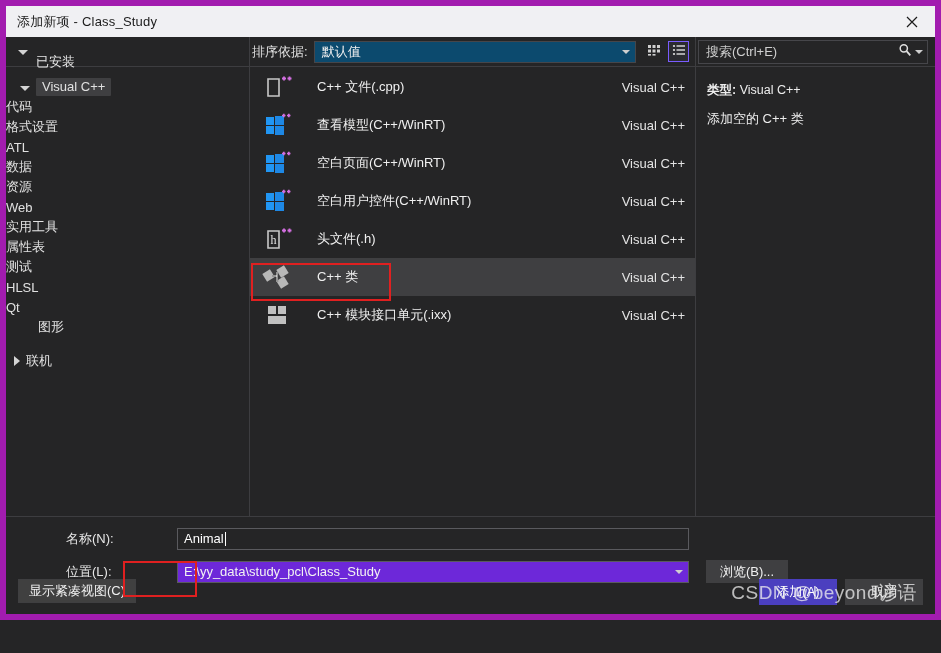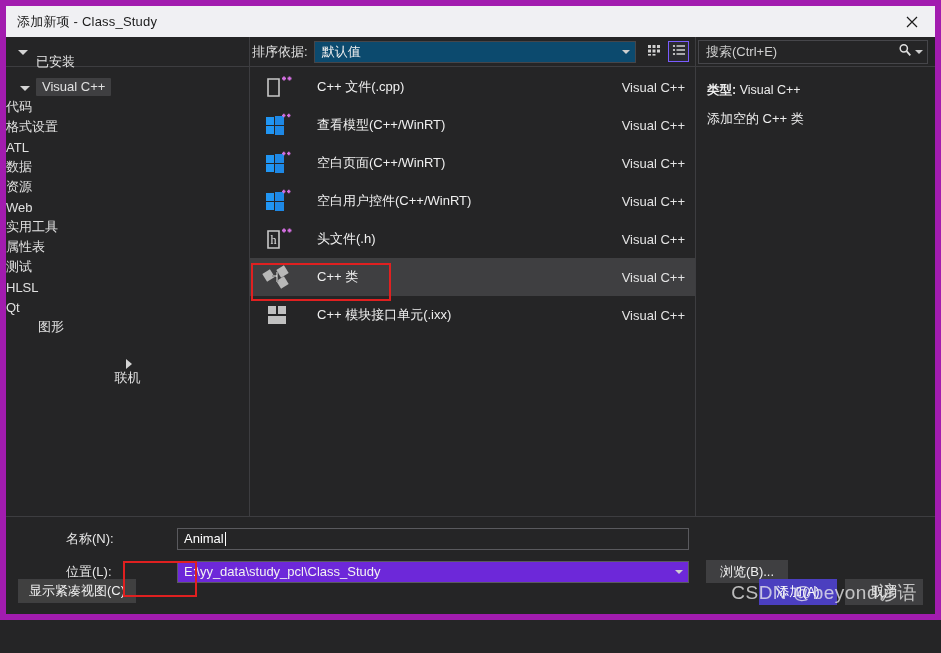--- a/index.html
+++ b/index.html
@@ -81,21 +81,21 @@
     cursor: default;
   }
   .tree-row .tri { margin-left: 14px; margin-right: 6px; }
   .tree-root-label {
     background: #3f3f41;
     padding: 1px 6px 2px 6px;
     border-radius: 1px;
   }
   .tree-child { }
   .tree-lvl1 { padding-left: 32px; }
-  .tree-online { margin-top: 22px; flex-direction: column; }
+  .tree-online { margin-top: 14px; }
   .tree-online .tri { margin-left: 8px; }
 
   
   .mid-col {
     width: 446px; min-width: 446px;
     display: flex; flex-direction: column;
     border-right: 1px solid #3d3d40;
     background: #252526;
   }
   .mid-header {

